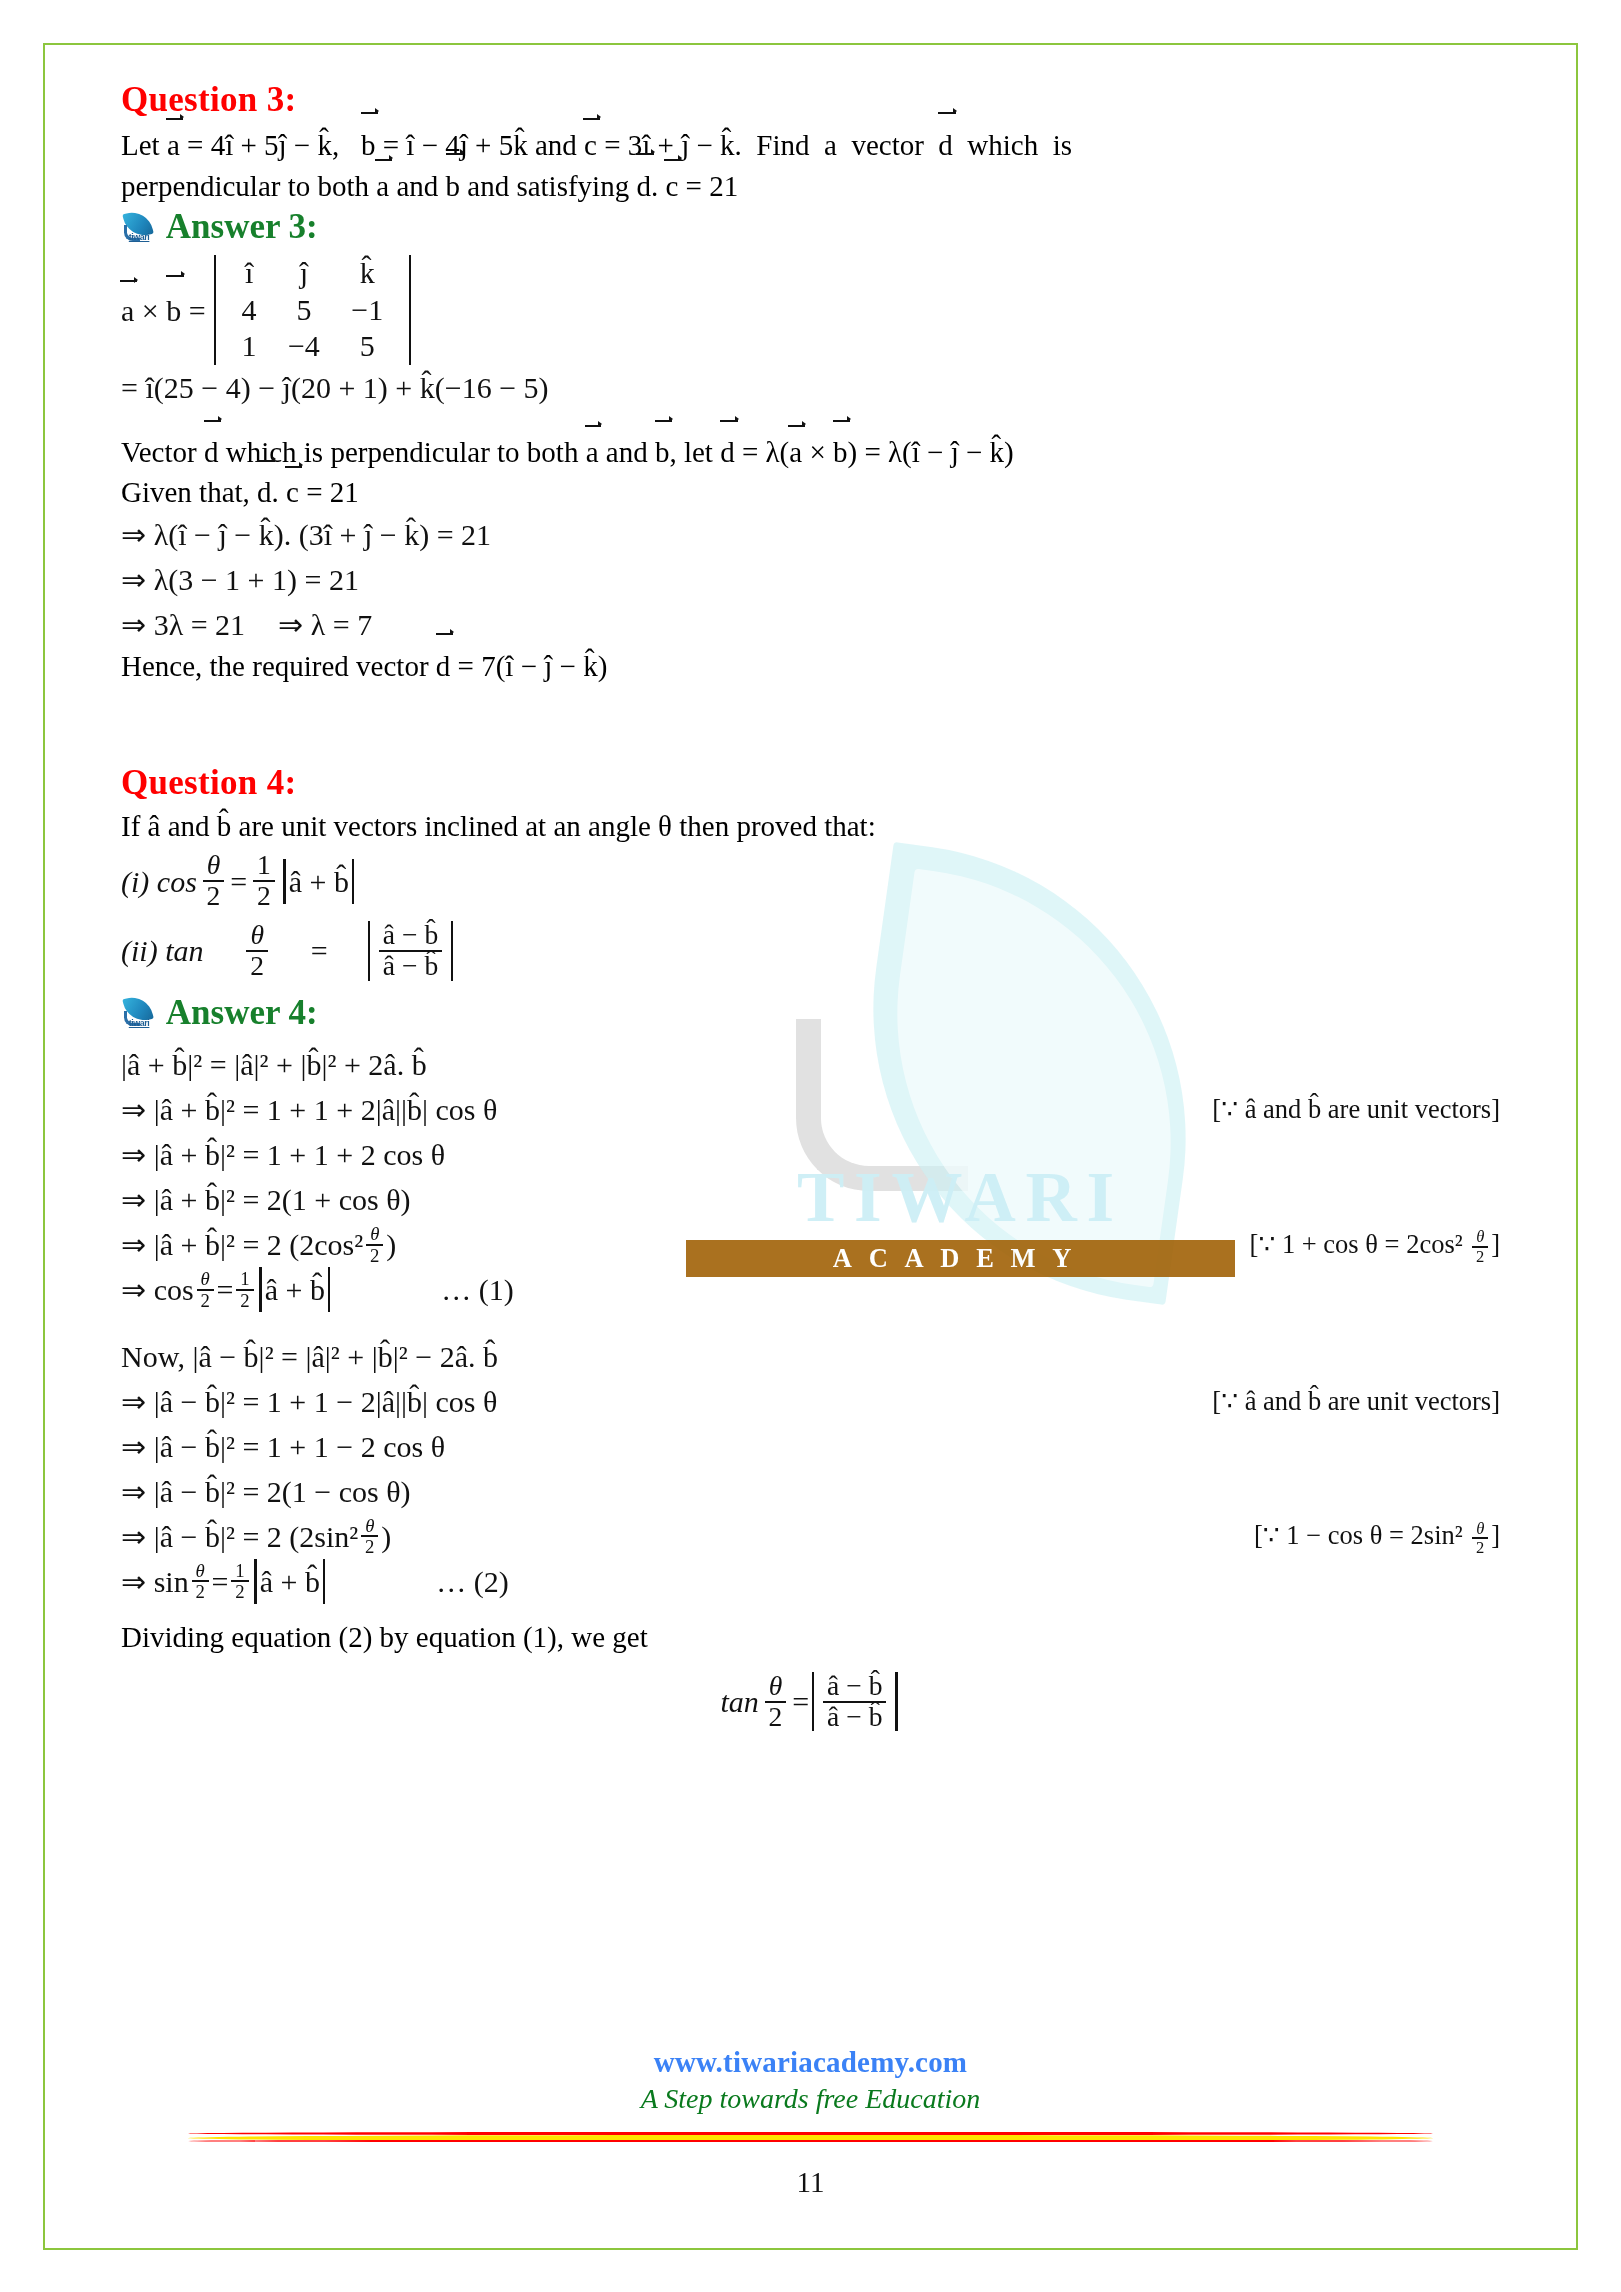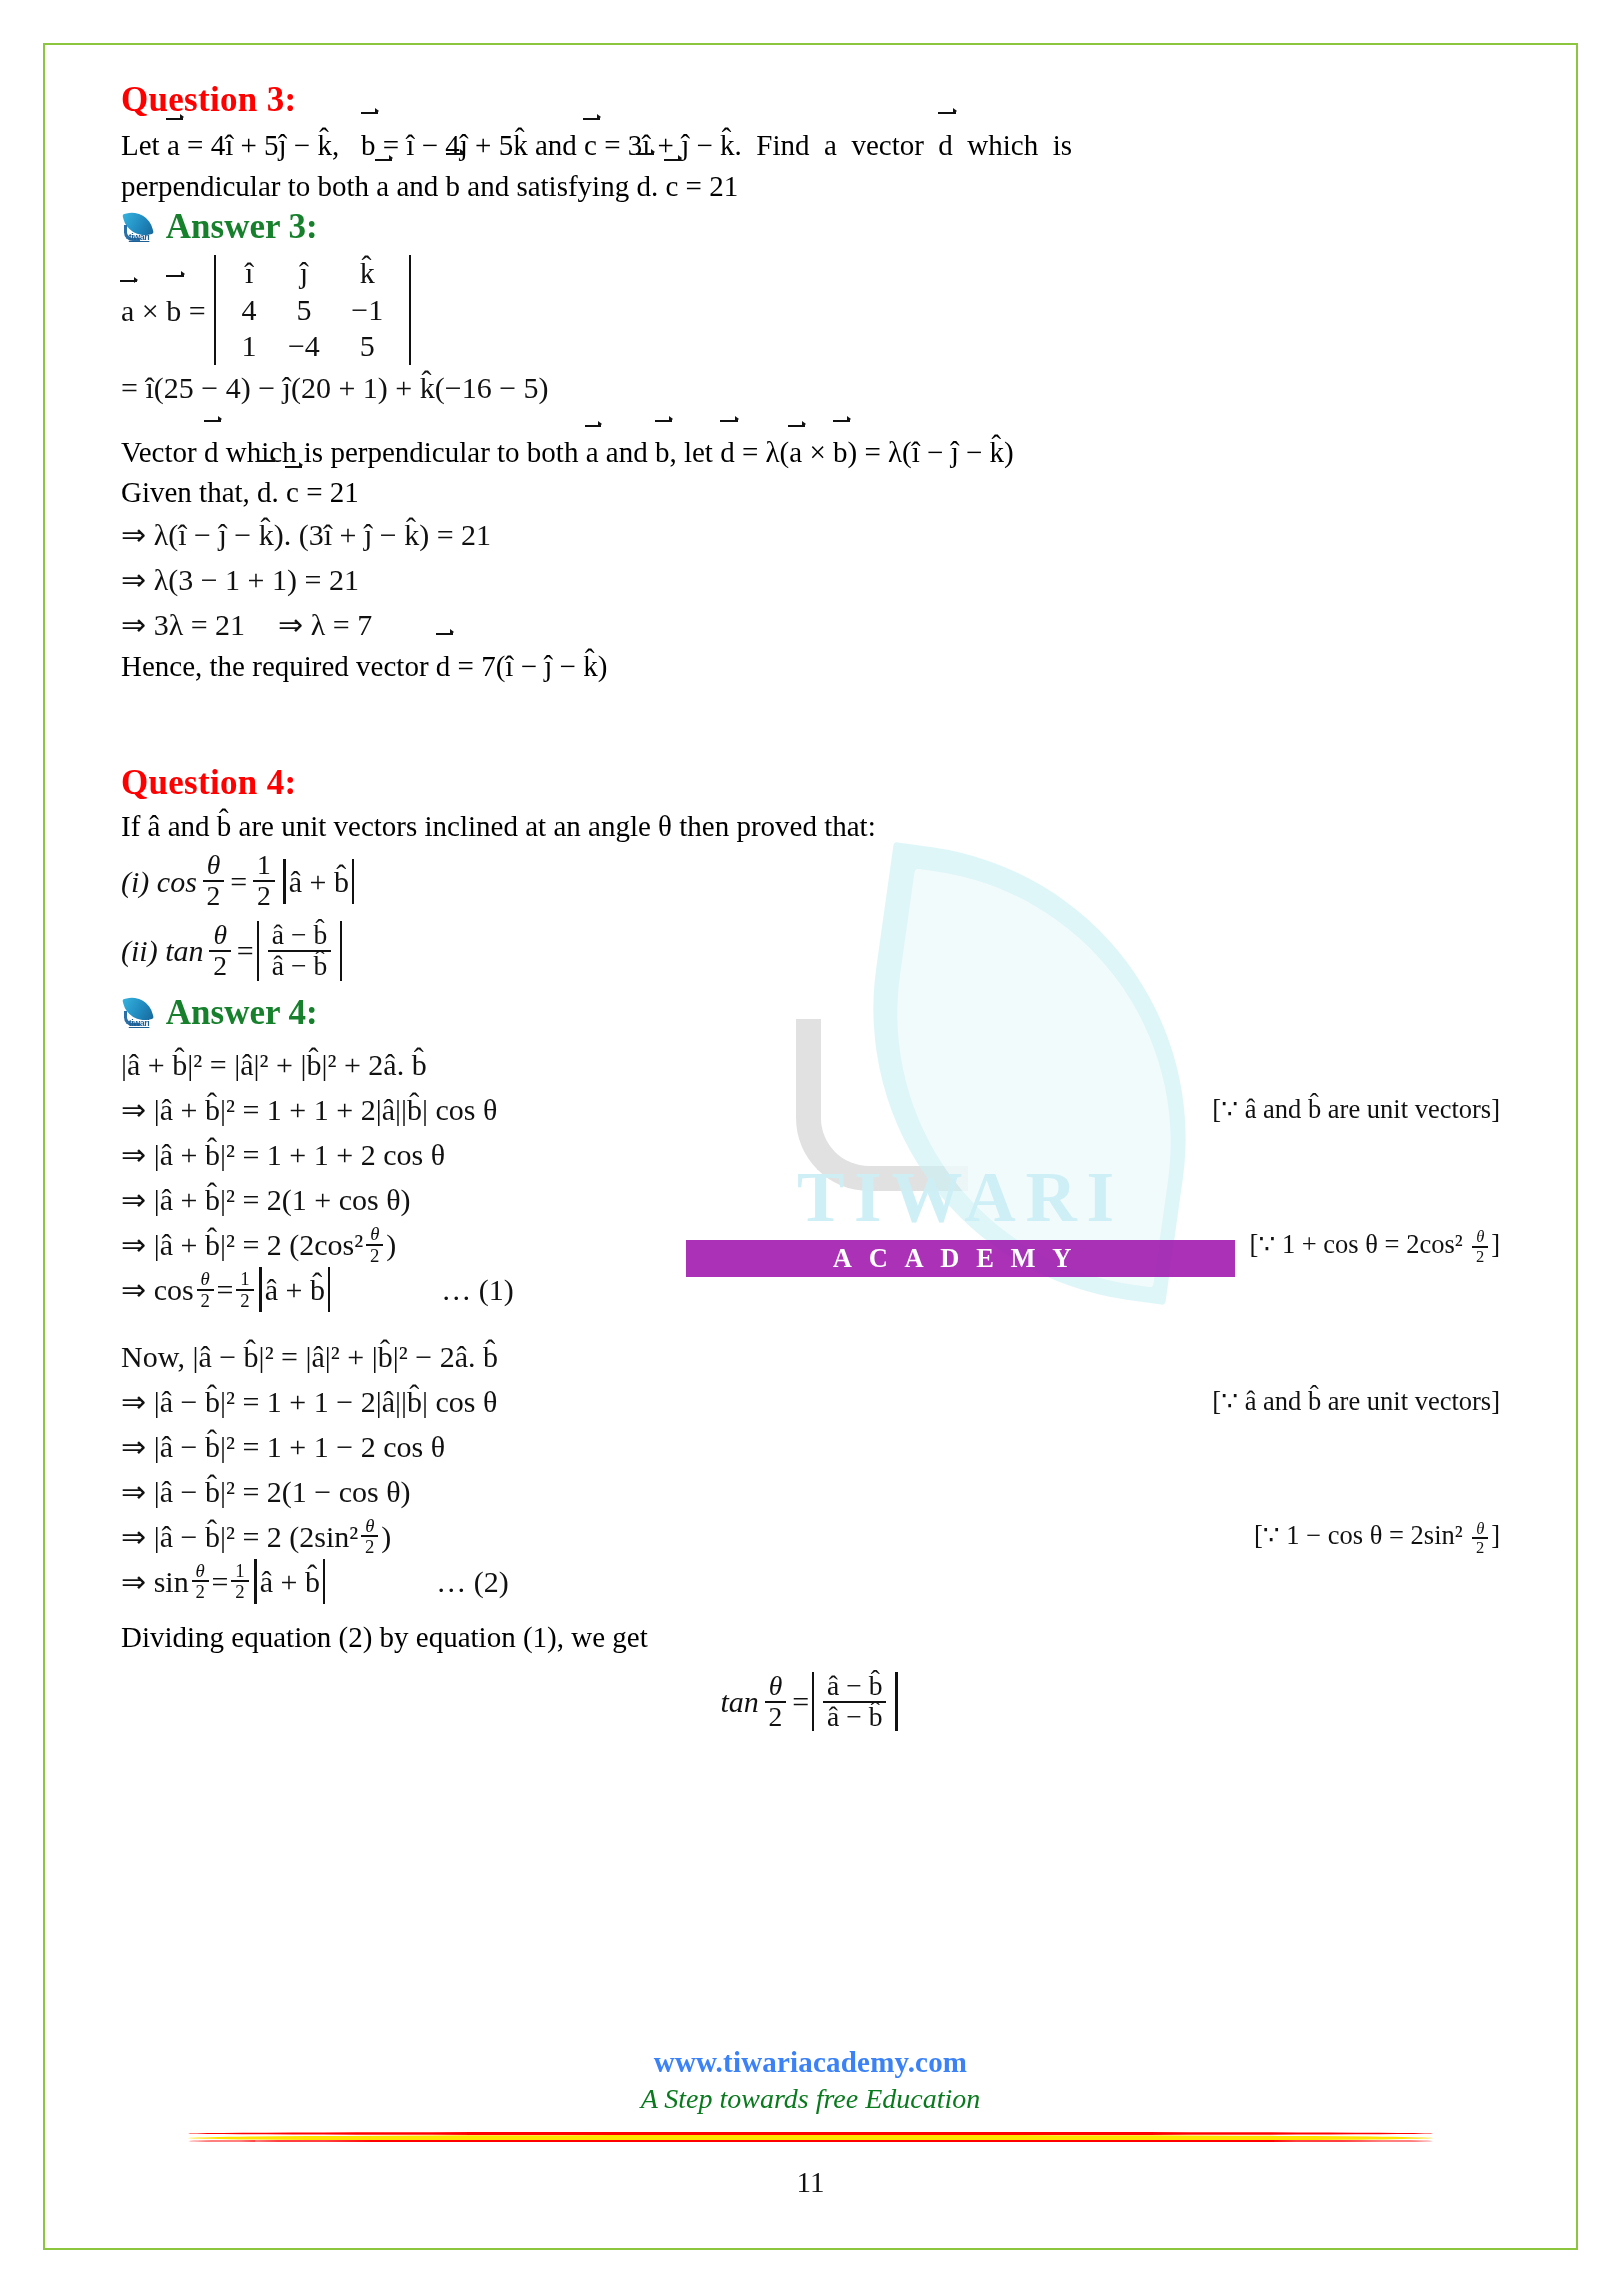--- a/index.html
+++ b/index.html
@@ -20,21 +20,21 @@
   .wm-leaf2{position:absolute;left:887px;top:887px;width:294px;height:382px;
      background:#ffffff;opacity:.55;border-radius:3.9px 274px 3.9px 274px;transform:rotate(8deg);}
   .wm-stem{position:absolute;left:796px;top:1019px;width:147px;height:147px;
      border-left:25.5px solid #dcdcdc;border-bottom:25.5px solid #dcdcdc;
      border-radius:0 0 0 73px;opacity:.85;}
   .wm-title{position:absolute;left:686px;top:1157px;width:549px;text-align:center;
      font-family:"Liberation Serif",serif;font-size:71px;letter-spacing:9.8px;
      font-weight:700;color:#cdeff6;opacity:.95;}
   .wm-sub{position:absolute;left:686px;top:1240px;width:549px;text-align:center;
      font-family:"Liberation Serif",serif;font-size:26.5px;letter-spacing:16.7px;
-     font-weight:700;color:#ffffff;background:#a21caf;padding:2.9px 0;opacity:.9;}
+     font-weight:700;color:#ffffff;background:#a16207;padding:2.9px 0;opacity:.9;}
 
   
   .q-head{color:#ff0000;font-weight:700;font-size:35px;letter-spacing:0.3px;
      font-family:"Liberation Serif",serif;margin:0 0 3.9px 0;}
   .a-head{color:#17802c;font-weight:700;font-size:35px;display:flex;align-items:center;
      gap:9.8px;margin:2px 0 9.8px 0;font-family:"Liberation Serif",serif;}
 
   .leaf-logo{position:relative;width:35px;height:35px;flex:0 0 35px;}
   .leaf-logo .lf{position:absolute;left:3.9px;top:1px;width:25.5px;height:25.5px;
      background:linear-gradient(135deg,#35b3dd 0%,#1f87bd 60%,#17699b 100%);
@@ -202,21 +202,21 @@
         <span class="num">1</span>
         <span class="den">2</span>
       </span>
       <span class="abar">
         <span class="bar"></span>
         <span>â + b̂</span>
         <span class="bar"></span>
       </span>
     </div>
 
-    <div class="math" style="margin-top:9.8px;">
+    <div class="math" style="margin-top:9.8px;gap:37px;">
       <span class="ital">(ii) tan</span>
       <span class="frac">
         <span class="num ital">θ</span>
         <span class="den">2</span>
       </span>
       <span>=</span>
       <span class="abar">
         <span class="bar"></span>
         <span class="frac">
           <span class="num">â − b̂</span>

